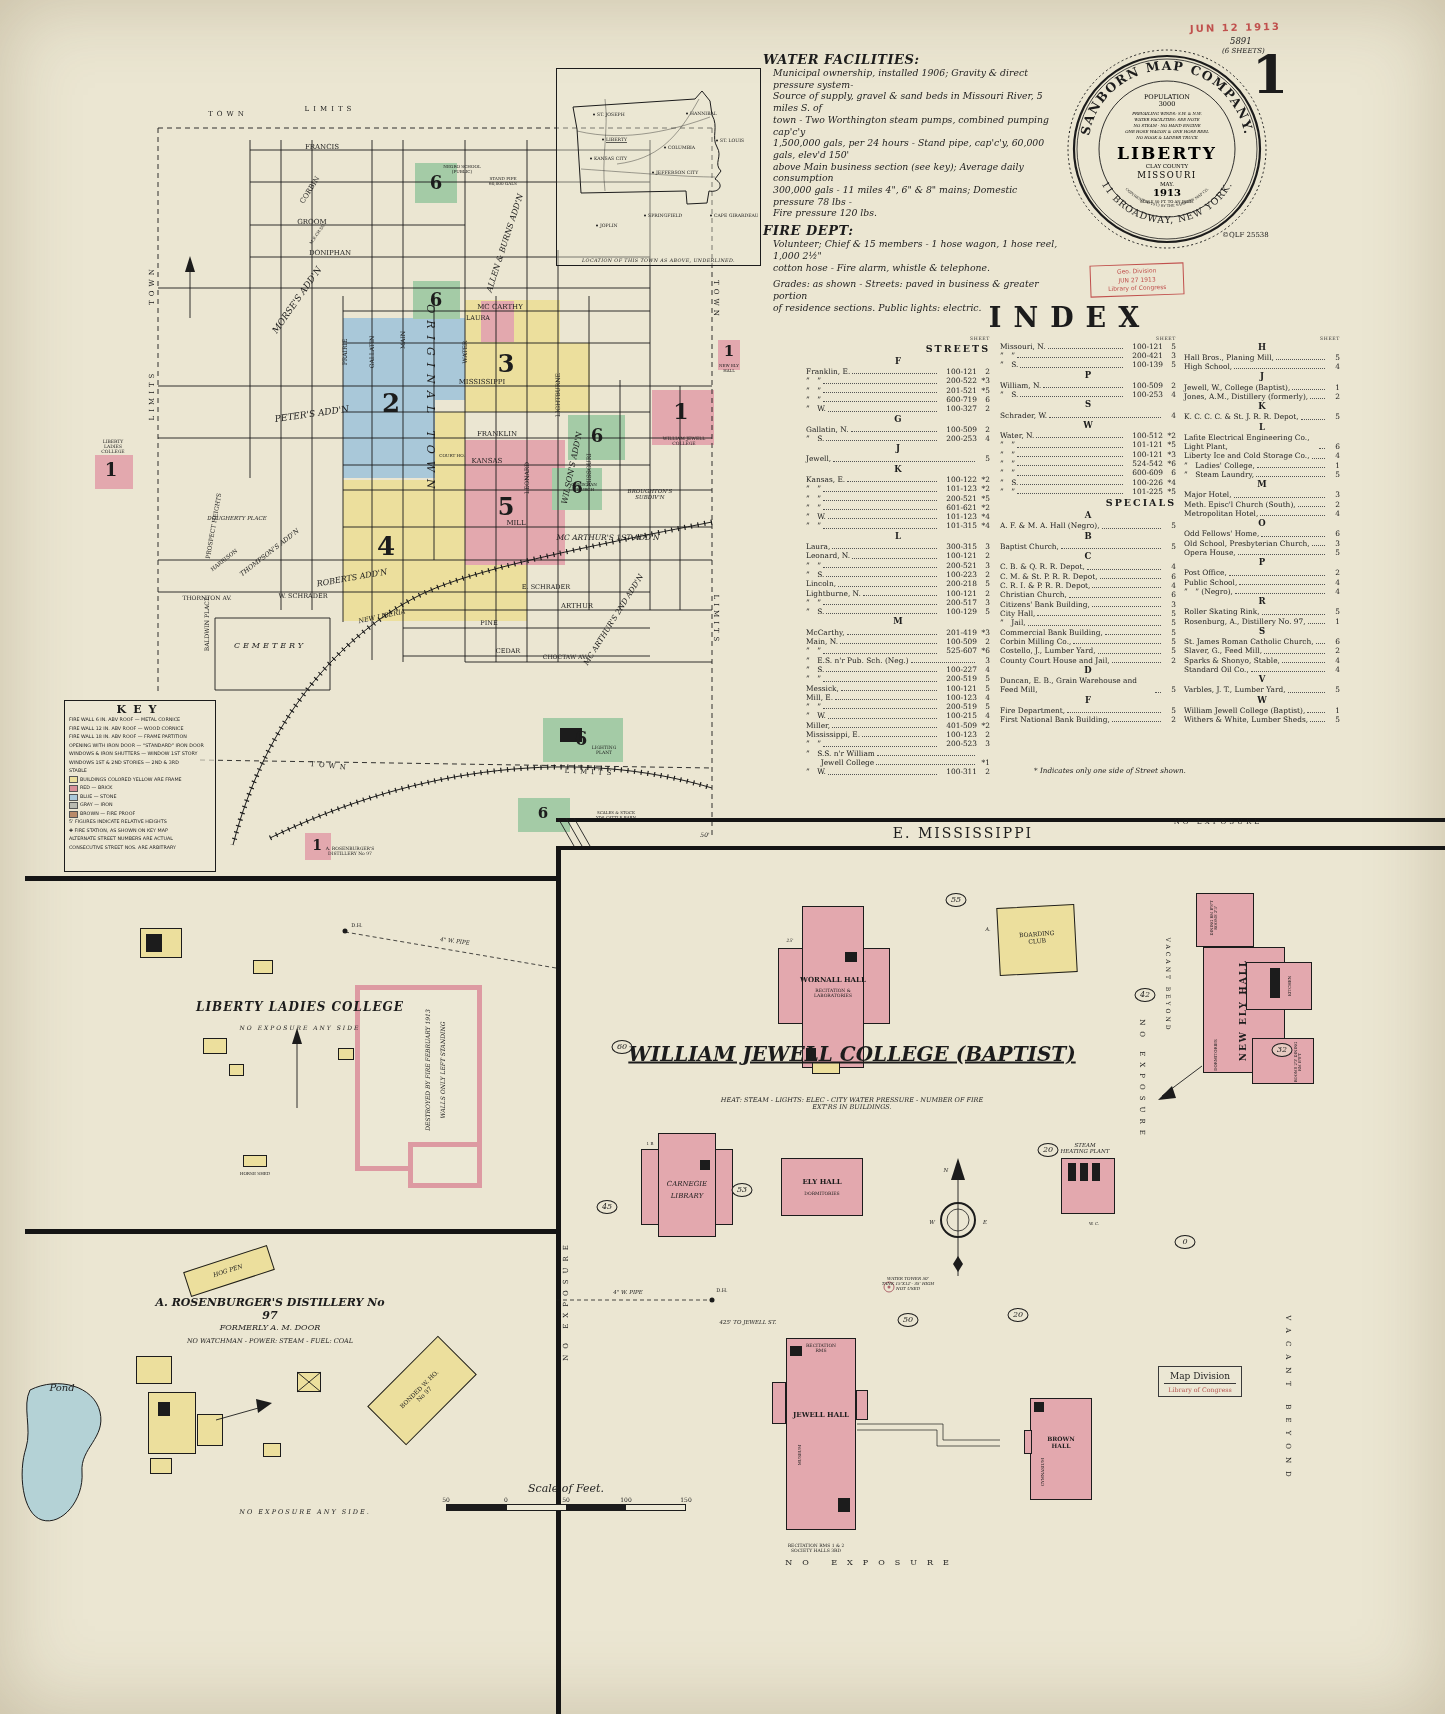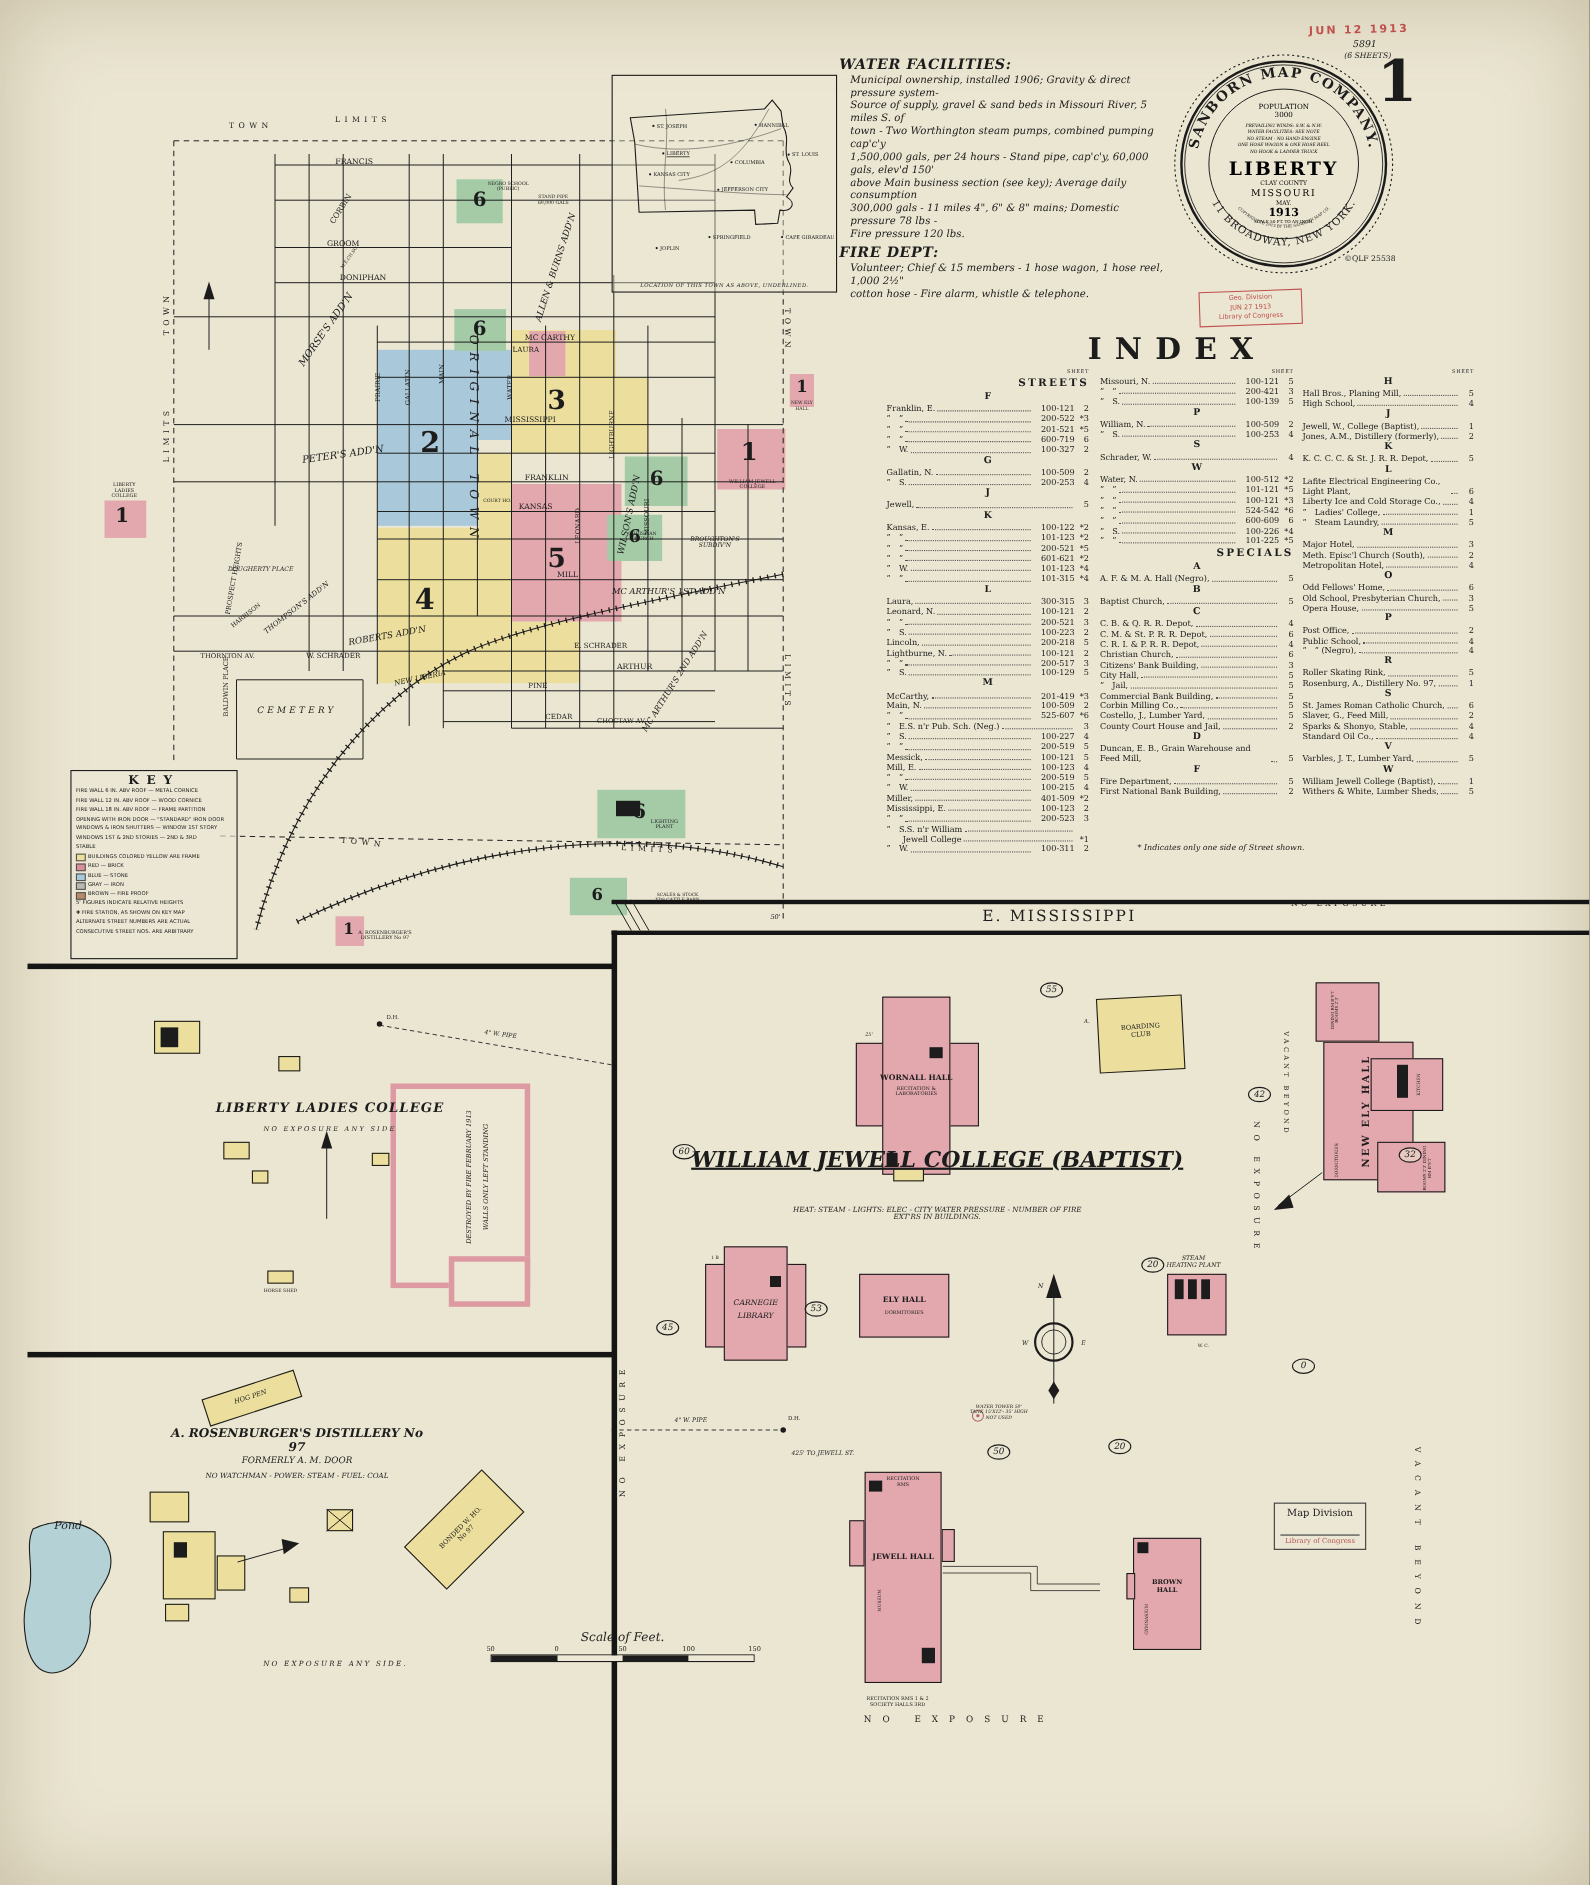--- a/index.html
+++ b/index.html
@@ -40,21 +40,21 @@
               font-size:10px;font-weight:bold;letter-spacing:2px;transform:rotate(-1.5deg);z-index:6;}
   .sheet-code{position:absolute;left:1230px;top:36px;font-style:italic;font-size:8.5px;z-index:6;}
   .sheet-count{position:absolute;left:1222px;top:47px;font-style:italic;font-size:7px;z-index:6;}
   .sheet-number{position:absolute;left:1252px;top:44px;font-size:52px;font-weight:bold;z-index:6;}
   .copyright{position:absolute;left:1222px;top:231px;font-size:7px;z-index:6;}
   .geo-stamp{position:absolute;left:1090px;top:264px;width:92px;border:1.5px solid #c0504d;color:#c0504d;
              text-align:center;font-family:"DejaVu Sans",sans-serif;font-size:6px;line-height:1.45;
              padding:2px 0;transform:rotate(-2deg);z-index:6;}
   .map-stamp{position:absolute;left:1158px;top:1366px;width:82px;border:1.5px solid #3a3a3a;
              text-align:center;padding:4px 0 3px;z-index:6;background:rgba(236,232,213,.5);}
-  .map-stamp .l1{font-size:9px;border-bottom:.8px solid #3a3a3a;padding-bottom:14px;margin:0 5px 2px;}
+  .map-stamp .l1{font-size:9px;border-bottom:.8px solid #3a3a3a;padding-bottom:2px;margin:0 5px 2px;}
   .map-stamp .l2{font-size:6.3px;color:#b5534f;}
   .inset-box{position:absolute;left:556px;top:68px;width:205px;height:198px;border:1.6px solid #1c1c1c;
              box-sizing:border-box;z-index:5;background:rgba(236,232,213,.4);}
   .inset-cap{position:absolute;left:0;bottom:2px;width:100%;text-align:center;font-size:4.8px;
              font-style:italic;letter-spacing:.4px;}
   .seal{z-index:6;}
   .scalebar{position:absolute;left:440px;top:1482px;width:252px;z-index:7;}
   .sb-title{text-align:center;font-style:italic;font-size:11px;}
   .sb-ticks{position:relative;height:8px;margin-top:1px;}
   .sb-ticks span{position:absolute;transform:translateX(-50%);font-size:6px;}
@@ -361,20 +361,22 @@
     <div class="note-body">Municipal ownership, installed 1906; Gravity &amp; direct pressure system-
 Source of supply, gravel &amp; sand beds in Missouri River, 5 miles S. of
 town - Two Worthington steam pumps, combined pumping cap'c'y
 1,500,000 gals, per 24 hours - Stand pipe, cap'c'y, 60,000 gals, elev'd 150'
 above Main business section (see key); Average daily consumption
 300,000 gals - 11 miles 4", 6" &amp; 8" mains; Domestic pressure 78 lbs -
 Fire pressure 120 lbs.</div>
     <div class="note-title">FIRE DEPT:</div>
     <div class="note-body">Volunteer; Chief &amp; 15 members - 1 hose wagon, 1 hose reel, 1,000 2½"
 cotton hose - Fire alarm, whistle &amp; telephone.</div>
+    <div class="note-body" style="margin-top:5px">Grades: as shown - Streets: paved in business &amp; greater portion
+of residence sections. Public lights: electric.</div>
   </div>
 
   <svg class="abs seal" style="left:1062px;top:44px" width="210" height="210" viewBox="0 0 210 210">
     <circle cx="105" cy="105" r="99" fill="none" stroke="#1c1c1c" stroke-width="1" stroke-dasharray="2,2.6"></circle>
     <circle cx="105" cy="105" r="93" fill="none" stroke="#1c1c1c" stroke-width="2.2"></circle>
     <circle cx="105" cy="105" r="90" fill="none" stroke="#1c1c1c" stroke-width="0.8"></circle>
     <circle cx="105" cy="105" r="68" fill="none" stroke="#1c1c1c" stroke-width="0.9"></circle>
     <defs>
       <path id="arcT" d="M26,105 A79,79 0 0 1 184,105"></path>
       <path id="arcB" d="M31,105 A74,74 0 0 0 179,105"></path>

